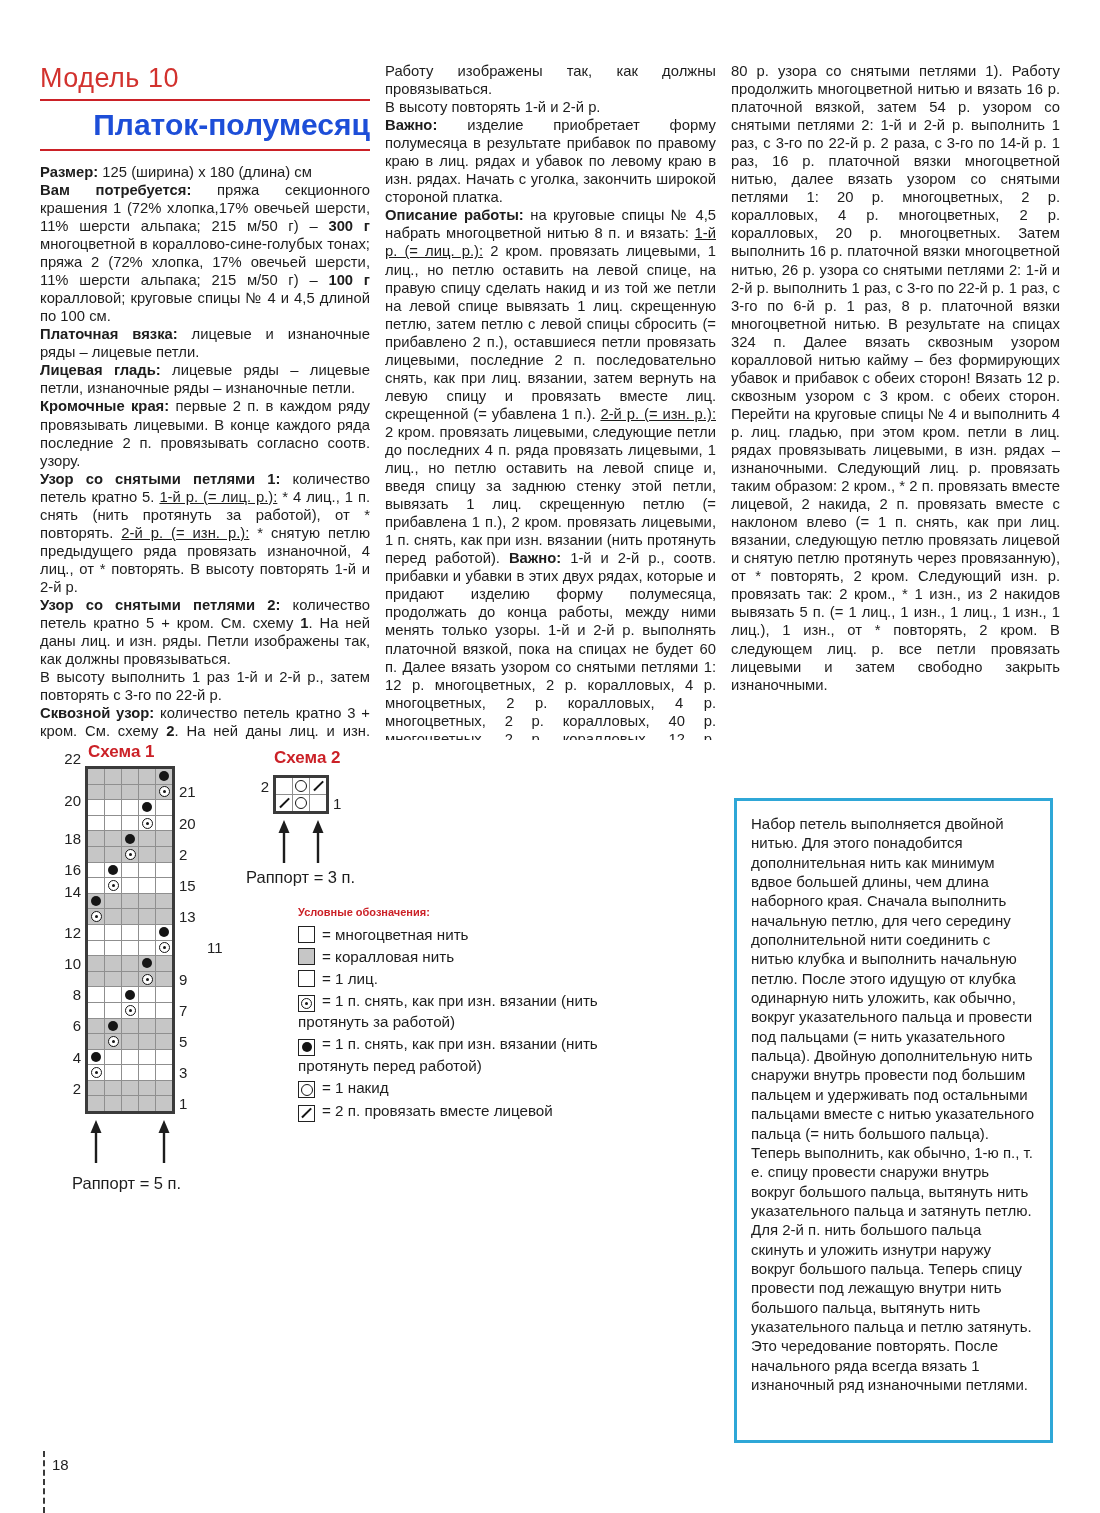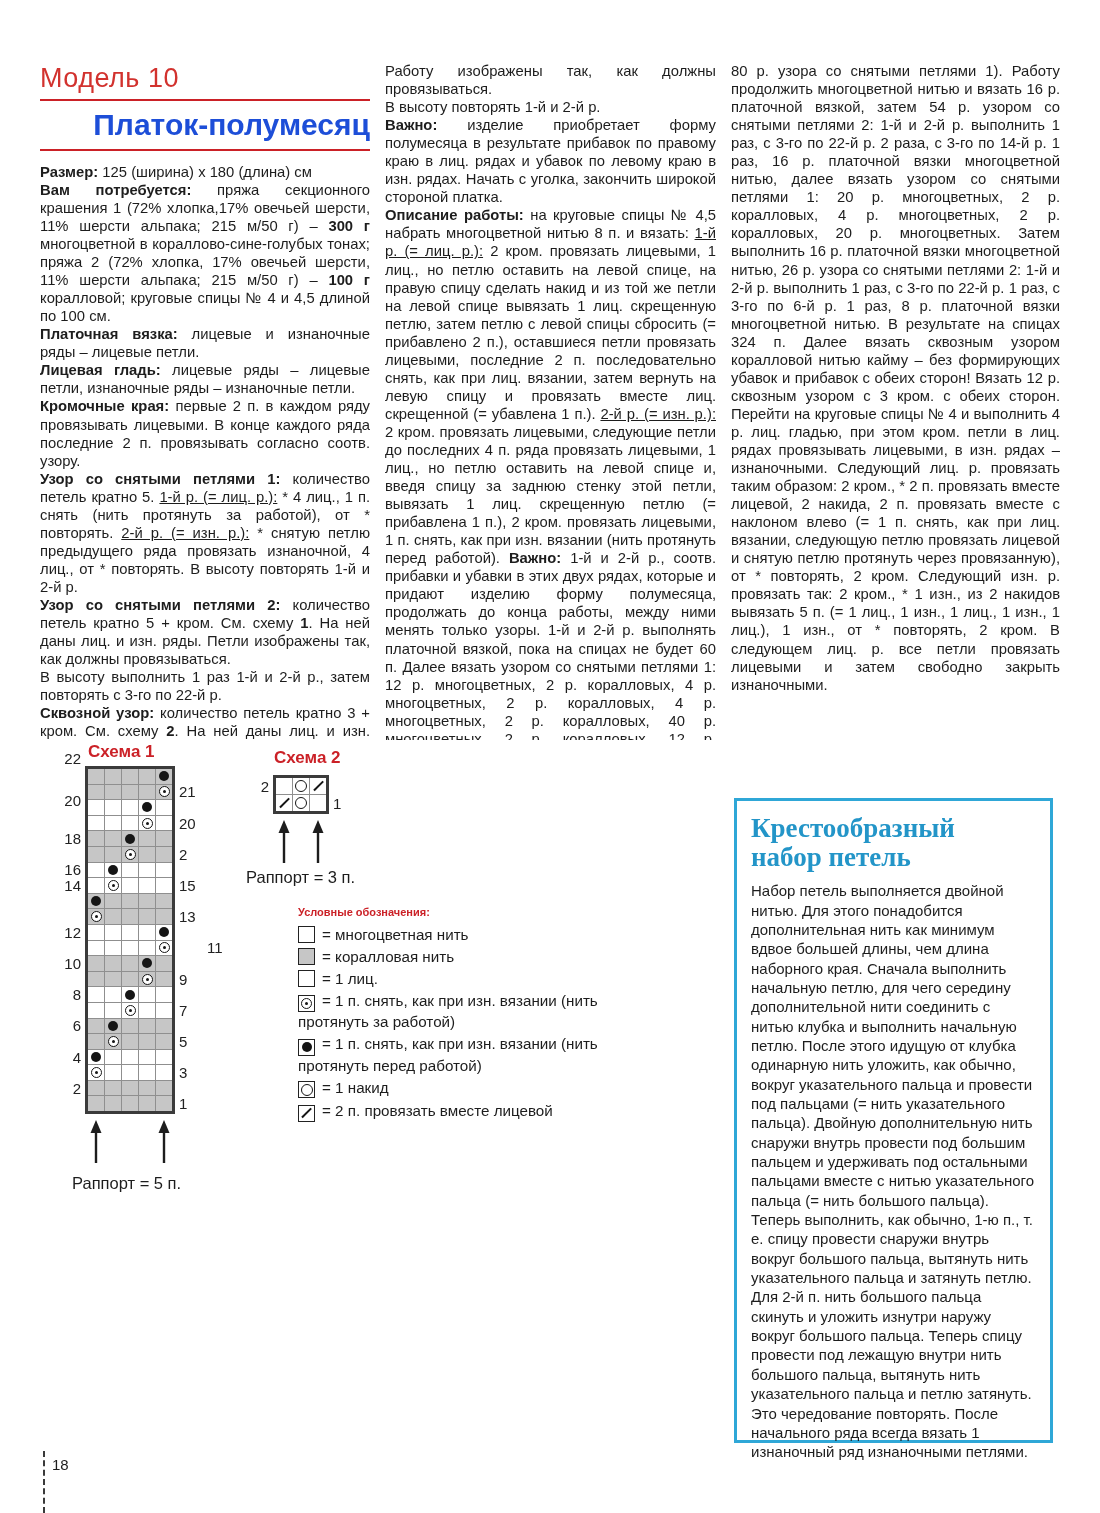--- a/index.html
+++ b/index.html
@@ -95,21 +95,21 @@
     <div class="chart-title" style="left:32px;top:0;">Схема 1</div>
     <div class="rapport" style="left:16px;top:432px;">Раппорт = 5 п.</div>
   <div class="rownum left" style="top: 8px; left: 1px;">22</div>
       <div class="rownum right" style="top: 41.4px; left: 123px;">21</div>
       <div class="rownum left" style="top: 50px; left: 1px;">20</div>
       <div class="rownum right" style="top: 72.6px; left: 123px;">20</div>
       <div class="rownum left" style="top: 88.2px; left: 1px;">18</div>
       <div class="rownum right" style="top: 103.8px; left: 123px;">2</div>
       <div class="rownum left" style="top: 119.4px; left: 1px;">16</div>
       <div class="rownum right" style="top: 135px; left: 123px;">15</div>
-      <div class="rownum left" style="top: 135px; left: 1px;">14</div>
+      <div class="rownum left" style="top: 141px; left: 1px;">14</div>
       <div class="rownum right" style="top: 166.2px; left: 123px;">13</div>
       <div class="rownum left" style="top: 181.8px; left: 1px;">12</div>
       <div class="rownum right" style="top: 197.4px; left: 123px; margin-left: 28px;">11</div>
       <div class="rownum left" style="top: 213px; left: 1px;">10</div>
       <div class="rownum right" style="top: 228.6px; left: 123px;">9</div>
       <div class="rownum left" style="top: 244.2px; left: 1px;">8</div>
       <div class="rownum right" style="top: 259.8px; left: 123px;">7</div>
       <div class="rownum left" style="top: 275.4px; left: 1px;">6</div>
       <div class="rownum right" style="top: 291px; left: 123px;">5</div>
       <div class="rownum left" style="top: 306.6px; left: 1px;">4</div>
@@ -320,23 +320,19 @@
         <div class="lg-item"><span class="lgb">
             <span class="syo"></span>
           </span><span>= 1 накид</span></div>
         <div class="lg-item"><span class="lgb">
             <span class="sk"></span>
           </span><span>= 2 п. провязать вместе лицевой</span></div>
       </div>
   </div>
 
   <div id="sidebar">
-    <div class="sidebar-title">
-      <span>Крестообразный</span><br>
-      <span>набор петель</span>
-    </div>
     <div class="sidebar-body">Набор петель выполняется двойной нитью. Для этого понадобится дополнительная нить как минимум вдвое большей длины, чем длина наборного края. Сначала выполнить начальную петлю, для чего середину дополнительной нити соединить с нитью клубка и выполнить начальную петлю. После этого идущую от клубка одинарную нить уложить, как обычно, вокруг указательного пальца и провести под пальцами (= нить указательного пальца). Двойную дополнительную нить снаружи внутрь провести под большим пальцем и удерживать под остальными пальцами вместе с нитью указательного пальца (= нить большого пальца). Теперь выполнить, как обычно, 1-ю п., т. е. спицу провести снаружи внутрь вокруг большого пальца, вытянуть нить указательного пальца и затянуть петлю. Для 2-й п. нить большого пальца скинуть и уложить изнутри наружу вокруг большого пальца. Теперь спицу провести под лежащую внутри нить большого пальца, вытянуть нить указательного пальца и петлю затянуть. Это чередование повторять. После начального ряда всегда вязать 1 изнаночный ряд изнаночными петлями.</div>
   </div>
 
   <div class="crop-mark"></div>
   <div class="page-number">18</div>
 
 </div>
 
 </body></html>

